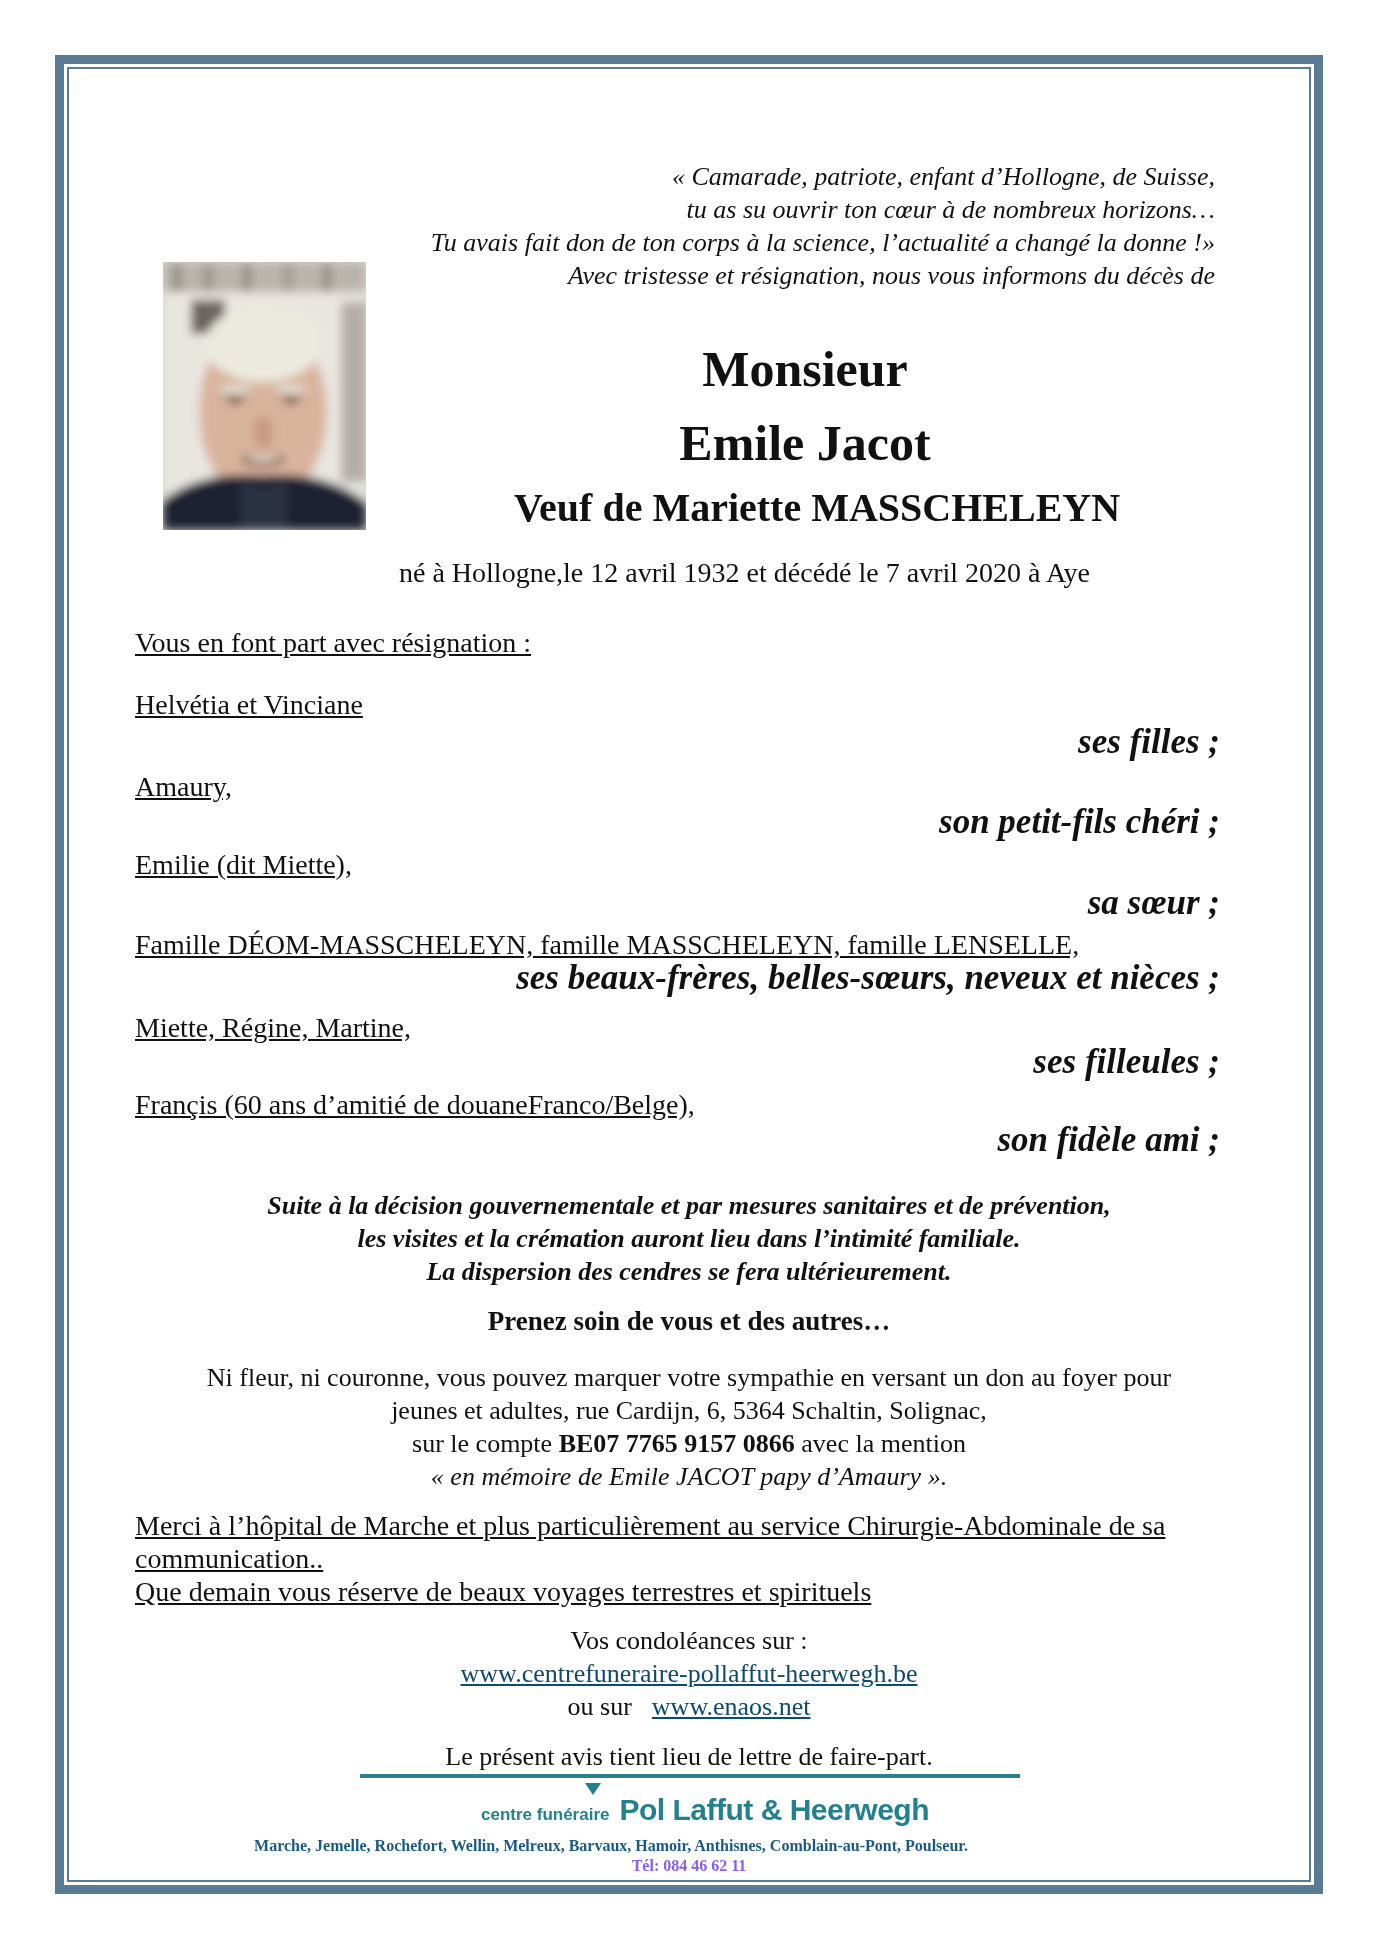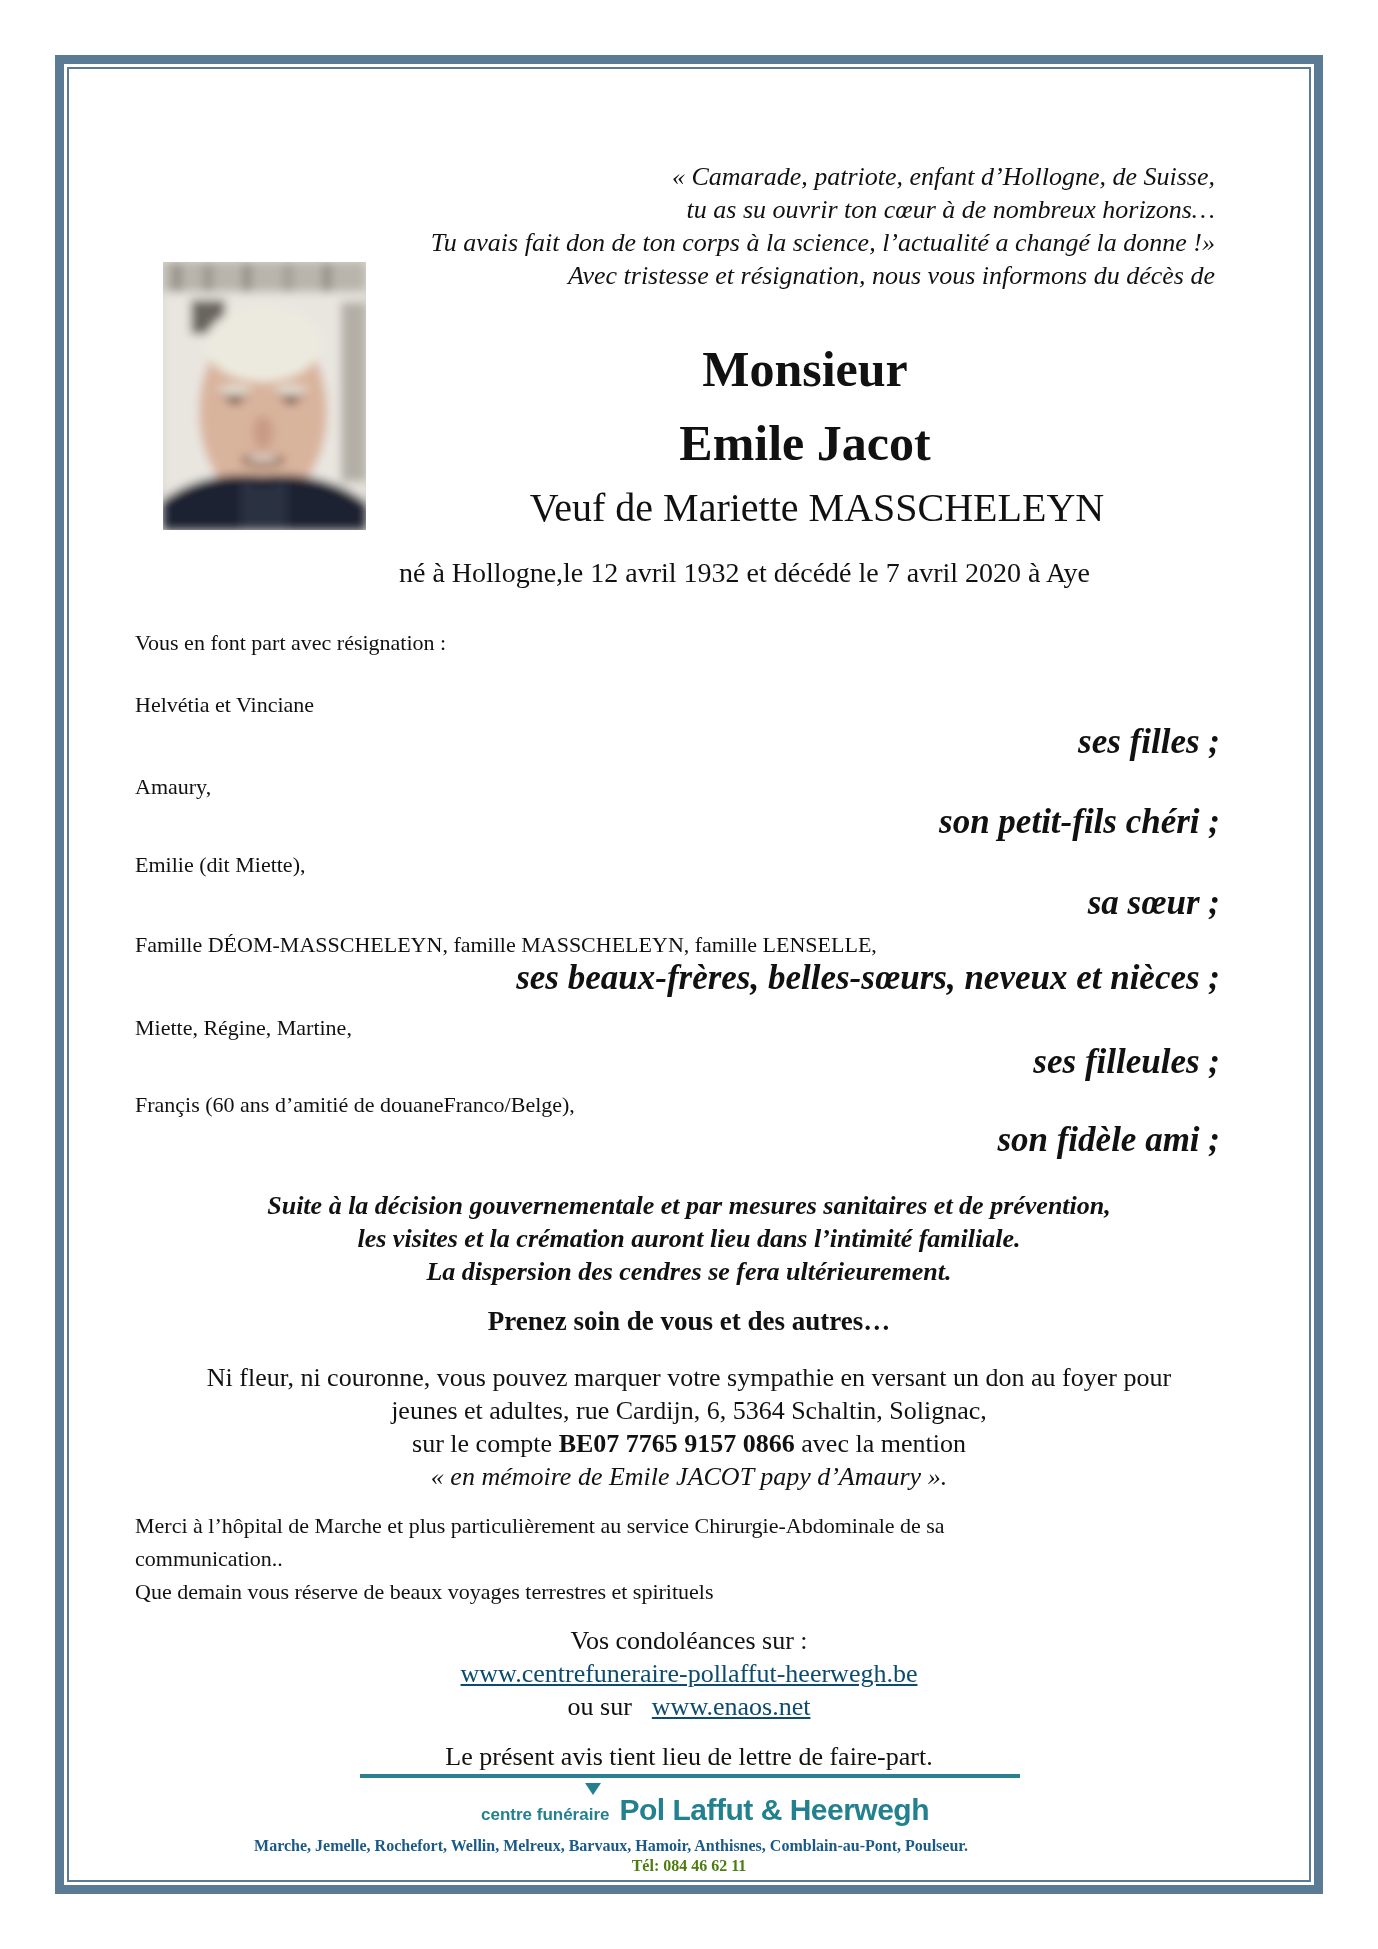--- a/index.html
+++ b/index.html
@@ -15,23 +15,23 @@
   .frame-inner { position:absolute; left:67px; top:67px; right:67px; bottom:67px;
     border:2px solid #5b7a93; }
   
   .abs { position:absolute; }
   .quote { right:163px; top:160px; width:930px; text-align:right;
     font-style:italic; font-size:26px; line-height:33px; }
   .photo { left:163px; top:262px; width:203px; height:268px; overflow:hidden; }
   .photo svg { display:block; }
   .titleblock { left:365px; top:332px; width:880px; text-align:center; }
   .t-monsieur, .t-name { font-weight:bold; font-size:50px; line-height:74px; }
-  .t-veuf { font-weight:normal; font-size:40px; line-height:56px;padding-left:24px; }
+  .t-veuf { font-weight:bold; font-size:40px; line-height:56px;padding-left:24px; }
   .ne-line { left:69px; top:556px; width:1351px; text-align:center; font-size:28px; line-height:34px; }
-  .body-left { left:135px; width:1110px; font-size:22px; line-height:33px; text-align:left; }
+  .body-left { left:135px; width:1110px; font-size:28px; line-height:33px; text-align:left;text-decoration:underline; }
   .role { left:135px; width:1085px; font-size:35px; line-height:33px; text-align:right;
     font-weight:bold; font-style:italic; }
   .center-block { left:69px; width:1240px; text-align:center; font-size:26px; line-height:33px; }
   .notice-line { font-weight:bold; font-style:italic; }
   .care-line { font-weight:bold; font-size:27px; }
   .acct { font-weight:bold;text-align:center; }
   .mention-line { font-style:italic; }
   a.doc-link { color:#0c4a6e; text-decoration:underline; font-size:26px;margin-top:8px; }
   .ou-sur-gap { margin-left:20px;font-family:Liberation Serif, serif; }
   
@@ -40,21 +40,21 @@
     justify-content:center; align-items:baseline; gap:10px;
     font-family:"Liberation Sans", sans-serif; color:#23808f;padding-left:32px; }
   .logo-prefix { font-size:17px; font-weight:bold; }
   .logo-name { font-size:30px; font-weight:bold; letter-spacing:-0.5px; }
   .logo-triangle { left:585px; top:1783px; width:0; height:0;
     border-left:8px solid transparent; border-right:8px solid transparent;
     border-top:12px solid #23808f; }
   .footer-addr { left:69px; top:1836px; width:1084px; text-align:center;
     font-size:16px; font-weight:bold; color:#1a5a86; line-height:19px; }
   .footer-tel { left:69px; top:1856px; width:1240px; text-align:center;
-    font-size:16px; font-weight:bold; color:#4d7c0f; line-height:19px; }
+    font-size:16px; font-weight:bold; color:#8b5cf6; line-height:19px; }
 </style>
 </head>
 <body>
 
 <div class="frame-outer"></div>
 <div class="frame-inner"></div>
 
 <div class="abs quote">
   <div>« Camarade, patriote, enfant d’Hollogne, de Suisse,</div>
   <div>tu as su ouvrir ton cœur à de nombreux horizons…</div>

